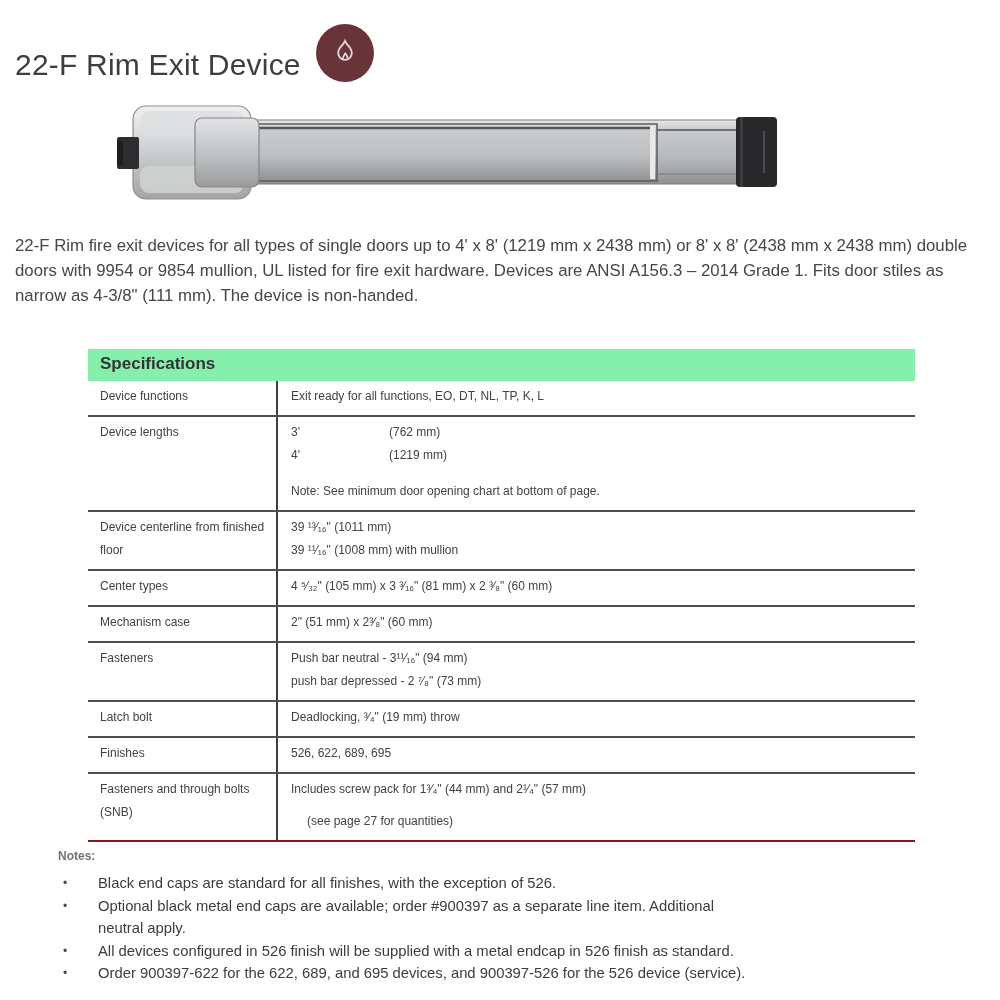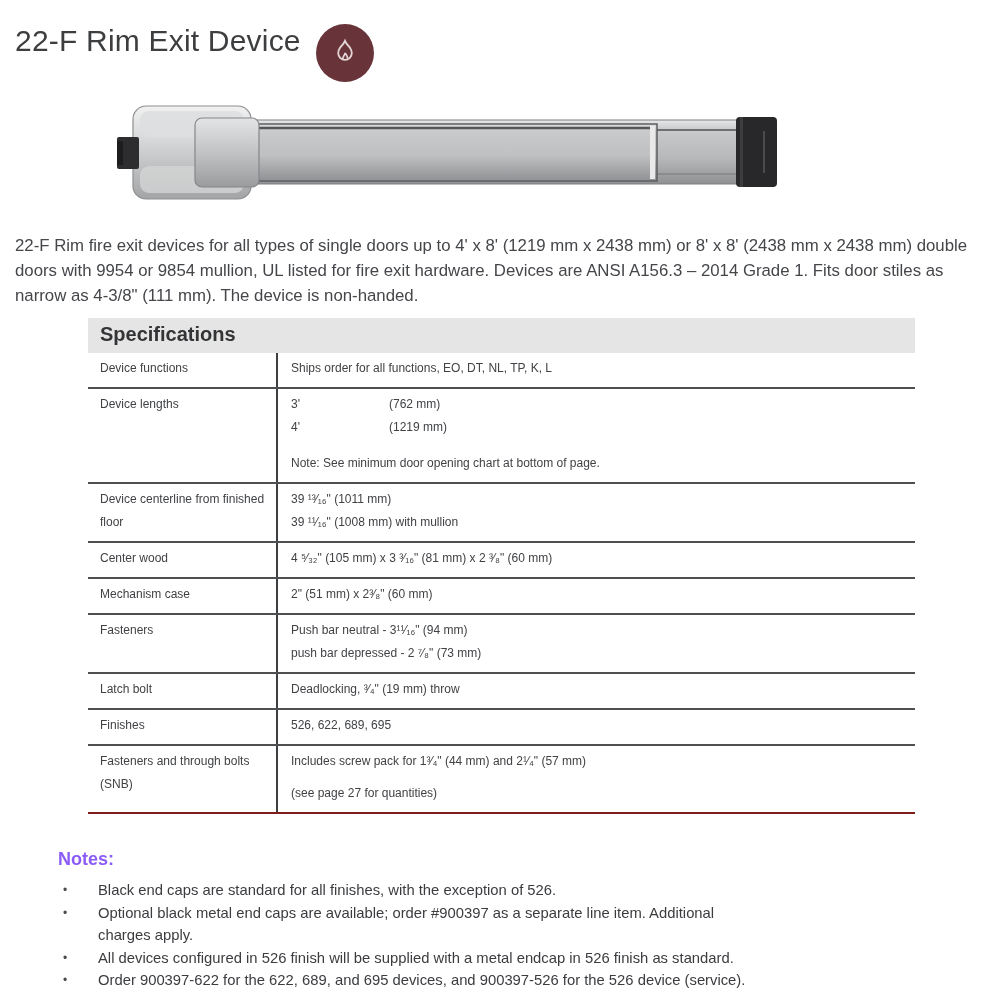--- a/index.html
+++ b/index.html
@@ -12,21 +12,21 @@
     font-family: "Liberation Sans", "DejaVu Sans", sans-serif;
     color: #45474a;
     overflow: hidden;
   }
 
   
   .header {
     position: absolute;
     left: 15px; top: 24px;
     display: flex;
-    align-items: flex-start;
+    align-items: flex-end;
     gap: 15px;
   }
   .page-title {
     font-size: 30px;
     font-weight: 500;
     color: #3d3e40;
     letter-spacing: 0.2px;
   }
   .flame-badge {
     width: 58px; height: 58px;
@@ -53,25 +53,26 @@
     color: #44464a;
   }
 
   
   .specs {
     position: absolute;
     left: 88px; top: 318px;
     width: 827px;
   }
   .specs-header {
-    background: #e5e5e5;
+    background: #86efac;
     font-weight: bold;
-    font-size: 20px;
+    font-size: 17px;
     color: #333436;
     padding: 5px 12px 7px 12px;
+    margin-top: 31px;
   }
   .spec-row {
     display: flex;
     border-bottom: 2px solid #4e4f51;
     font-size: 12px;
   }
   .spec-row:last-child { border-bottom: 2px solid #7f1d1d; }
   .spec-label {
     flex: 0 0 190px;
     width: 190px;
@@ -82,32 +83,32 @@
   }
   .spec-value {
     flex: 1;
     padding: 4px 10px 7px 13px;
     line-height: 23px;
     color: #404245;
   }
   .spec-line { margin: 0; }
   .pair-size { display: inline-block; width: 98px; }
   .note-line { margin-top: 13px; }
-  .spaced-line { margin-top: 9px; }
+  .spaced-line { margin-top: 9px; margin-left: 16px; }
 
   
   .notes {
     position: absolute;
     left: 58px; top: 849px;
     width: 900px;
   }
   .notes-title {
-    font-size: 18px;
+    font-size: 12px;
     font-weight: bold;
-    color: #8b5cf6;
+    color: #737373;
     margin-bottom: 9px;
   }
   .note-item {
     display: flex;
     font-size: 14.8px;
     line-height: 22.5px;
     color: #3b3c3f;
   }
   .note-bullet {
     flex: 0 0 40px;
@@ -193,40 +194,40 @@
   </div>
 
   <p class="description">22-F Rim fire exit devices for all types of single doors up to 4' x 8' (1219 mm x 2438 mm) or 8' x 8' (2438 mm x 2438 mm) double doors with 9954 or 9854 mullion, UL listed for fire exit hardware. Devices are ANSI A156.3 – 2014 Grade 1. Fits door stiles as narrow as 4-3/8" (111 mm). The device is non-handed.</p>
 
   <div class="specs">
     <div class="specs-header">Specifications</div>
     <div id="specs-body">
         <div class="spec-row">
           <div class="spec-label">Device functions</div>
           <div class="spec-value">
-            <div class="spec-line">Ships order for all functions, EO, DT, NL, TP, K, L</div>
+            <div class="spec-line">Exit ready for all functions, EO, DT, NL, TP, K, L</div>
           </div>
         </div>
         <div class="spec-row">
           <div class="spec-label">Device lengths</div>
           <div class="spec-value">
             <div class="spec-line"><span class="pair-size">3'</span><span>(762 mm)</span></div>
             <div class="spec-line"><span class="pair-size">4'</span><span>(1219 mm)</span></div>
             <div class="spec-line note-line">Note: See minimum door opening chart at bottom of page.</div>
           </div>
         </div>
         <div class="spec-row">
           <div class="spec-label">Device centerline from finished floor</div>
           <div class="spec-value">
             <div class="spec-line">39 ¹³⁄₁₆" (1011 mm)</div>
             <div class="spec-line">39 ¹¹⁄₁₆" (1008 mm) with mullion</div>
           </div>
         </div>
         <div class="spec-row">
-          <div class="spec-label">Center wood</div>
+          <div class="spec-label">Center types</div>
           <div class="spec-value">
             <div class="spec-line">4 ⁵⁄₃₂" (105 mm) x 3 ³⁄₁₆" (81 mm) x 2 ³⁄₈" (60 mm)</div>
           </div>
         </div>
         <div class="spec-row">
           <div class="spec-label">Mechanism case</div>
           <div class="spec-value">
             <div class="spec-line">2" (51 mm) x 2³⁄₈" (60 mm)</div>
           </div>
         </div>
@@ -265,21 +266,21 @@
         <div class="note-item">
           <div class="note-bullet">•</div>
           <div class="note-text">
             <div>Black end caps are standard for all finishes, with the exception of 526.</div>
           </div>
         </div>
         <div class="note-item">
           <div class="note-bullet">•</div>
           <div class="note-text">
             <div>Optional black metal end caps are available; order #900397 as a separate line item. Additional</div>
-            <div>charges apply.</div>
+            <div>neutral apply.</div>
           </div>
         </div>
         <div class="note-item">
           <div class="note-bullet">•</div>
           <div class="note-text">
             <div>All devices configured in 526 finish will be supplied with a metal endcap in 526 finish as standard.</div>
           </div>
         </div>
         <div class="note-item">
           <div class="note-bullet">•</div>

